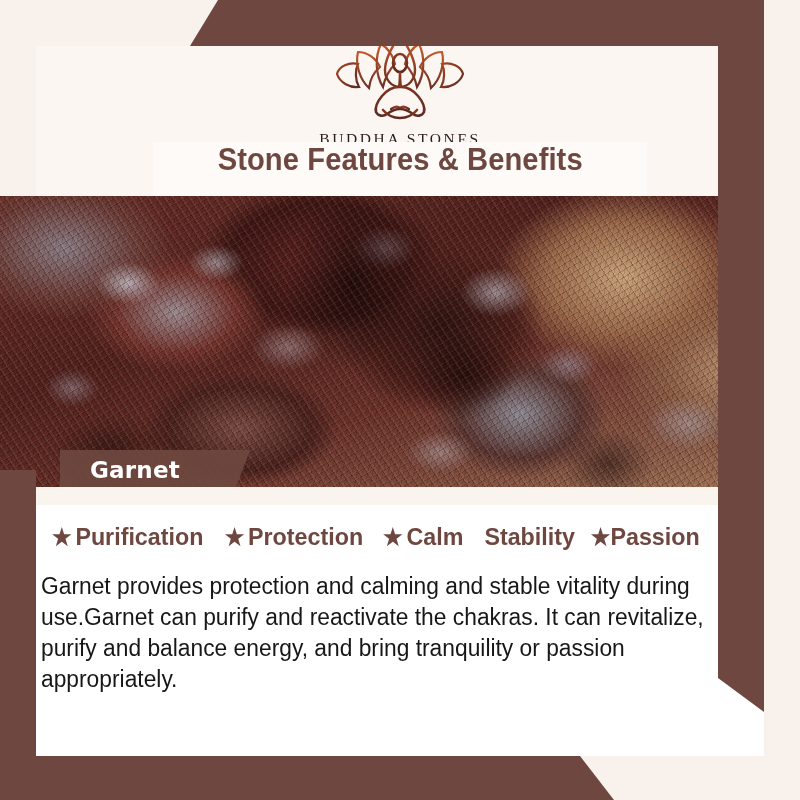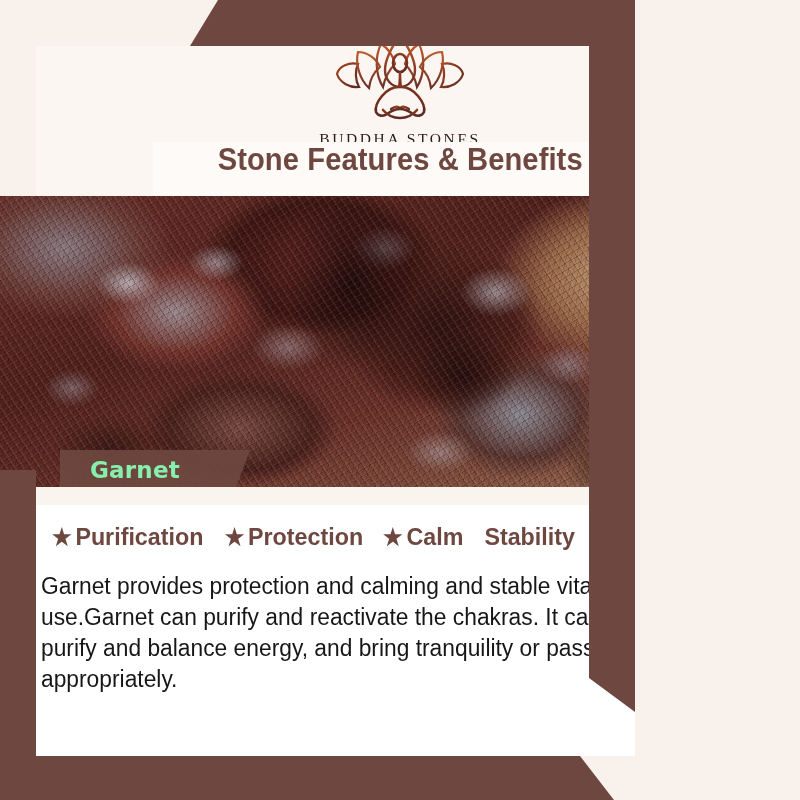--- a/index.html
+++ b/index.html
@@ -4,21 +4,21 @@
 <style>
   html,body{margin:0;padding:0;}
   body{
     width:800px;height:800px;
     background:#f8f1ec;
     font-family:"Liberation Sans", sans-serif;
     overflow:hidden;
   }
   #page{
     position:relative;
-    width:635px;height:800px;
+    width:764px;height:800px;
     background:#f8f1ec;
     overflow:hidden;
   }
 
   
   .frame-top{
     position:absolute;top:0;left:0;width:800px;height:46px;
     background:#6e4840;
     clip-path:polygon(218px 0, 800px 0, 800px 46px, 190px 46px);
     z-index:6;
@@ -134,21 +134,21 @@
   .stone-tag{
     position:absolute;
     left:60px;top:450px;width:190px;height:40px;
     background:rgba(110,72,64,.93);
     clip-path:polygon(0 0, 190px 0, 175px 40px, 0 40px);
     display:flex;align-items:center;
     z-index:4;
   }
   .stone-tag-text{
     margin-left:30px;
-    color:#86efac;
+    color:#ffffff;
     font-family:"DejaVu Sans", sans-serif;
     font-weight:700;
     font-size:23px;
     letter-spacing:.2px;
   }
 
   
   .content{
     position:absolute;
     left:36px;top:487px;width:728px;height:269px;

